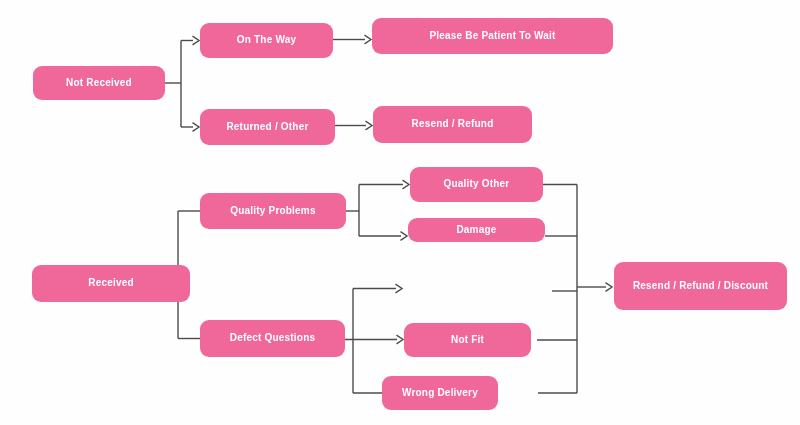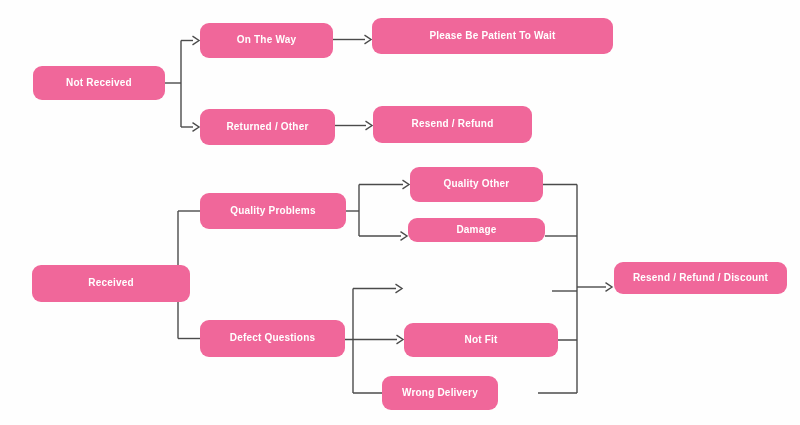--- a/index.html
+++ b/index.html
@@ -107,19 +107,19 @@
 
   <div class="node" style="left:200px; top:193px; width:146px; height:36px;">Quality Problems</div>
 
   <div class="node" style="left:410px; top:167px; width:133px; height:35px;">Quality Other</div>
 
   <div class="node" style="left:408px; top:218px; width:137px; height:24px;">Damage</div>
 
   <div class="node" style="left:200px; top:320px; width:145px; height:37px;">Defect Questions</div>
 
 
-  <div class="node" style="left:404px; top:323px; width:154px; height:34px;">Not Fit</div>
+  <div class="node" style="left:404px; top:323px; width:127px; height:34px;">Not Fit</div>
 
   <div class="node" style="left:382px; top:376px; width:116px; height:34px;">Wrong Delivery</div>
 
-  <div class="node" style="left:614px; top:262px; width:173px; height:32px;">Resend / Refund / Discount</div>
+  <div class="node" style="left:614px; top:262px; width:173px; height:48px;">Resend / Refund / Discount</div>
 
 </div>
 
 </body></html>

